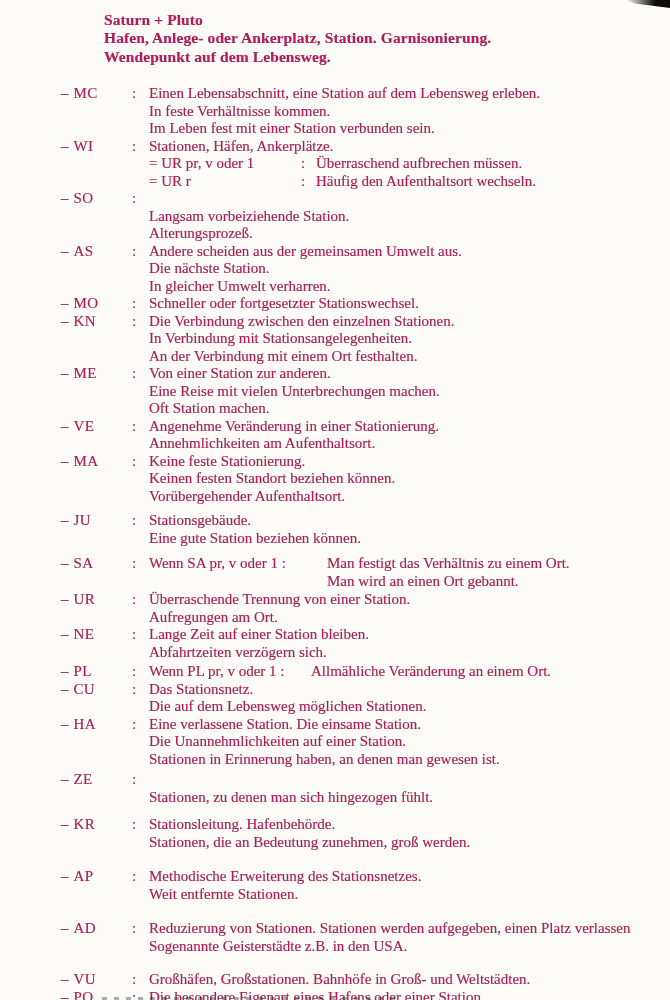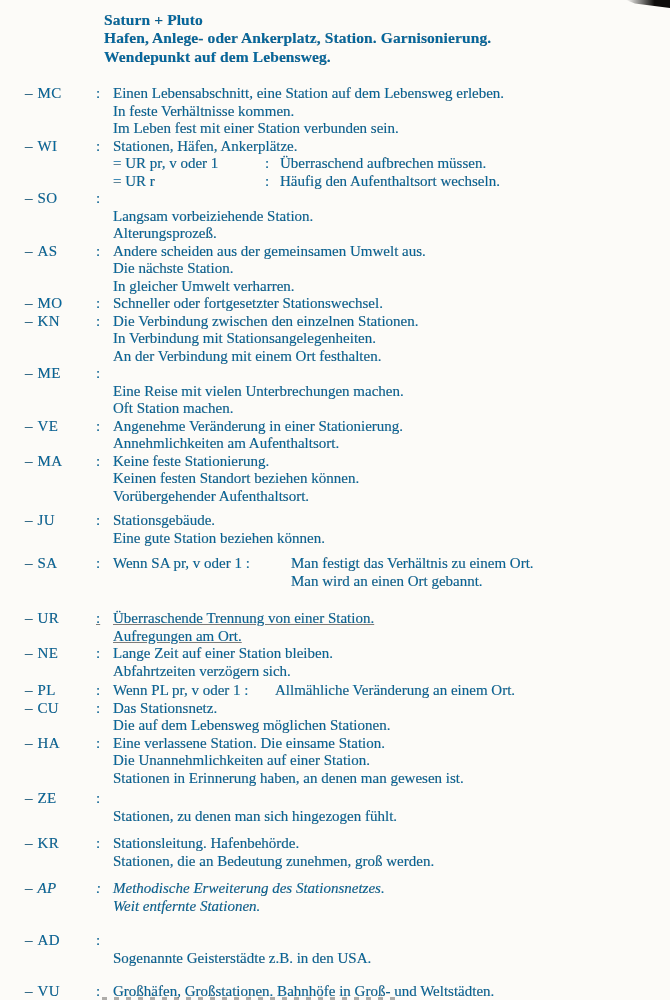--- a/index.html
+++ b/index.html
@@ -3,21 +3,21 @@
 <meta charset="utf-8">
 <style>
   html, body { margin: 0; padding: 0; }
   .page {
     position: relative;
     width: 670px;
     height: 1000px;
     background: #fcfbf8;
     overflow: hidden;
     font-family: "Liberation Serif", "DejaVu Serif", serif;
-    color: #0369a1;
+    color: #be185d;
     -webkit-text-stroke: 0.2px rgba(20,18,15,0.55);
   }
   
   .header-block {
     position: absolute;
     left: 104px;
     top: 11px;
     font-weight: 700;
     font-size: 15.5px;
     line-height: 18.4px;
@@ -26,21 +26,21 @@
   
   .entries {
     position: absolute;
     left: 0;
     top: 85px;
     width: 670px;
     font-size: 15px;
     line-height: 17.5px;
     font-weight: 400;
   }
-  .row { display: flex; align-items: flex-start; }
+  .row { display: flex; align-items: flex-start; padding-left: 36px; }
   .c-key {
     flex: 0 0 96px;
     box-sizing: border-box;
     padding-left: 25px;
     white-space: nowrap;
   }
   .c-key .dash { display: inline-block; }
   .c-key .abbr { display: inline-block; margin-left: 5px; letter-spacing: 0.3px; }
   .c-colon { flex: 0 0 17px; }
   .c-text { flex: 1 1 auto; padding-right: 4px; white-space: nowrap; }
@@ -166,20 +166,21 @@
         <div class="row">
           <div class="c-key"></div>
           <div class="c-colon"></div>
           <div class="c-text"><span>An der Verbindung mit einem Ort festhalten.</span></div>
         </div>
       </div>
       <div class="entry">
         <div class="row">
           <div class="c-key"><span class="dash">–</span><span class="abbr">ME</span></div>
           <div class="c-colon">:</div>
+          <div class="c-text"><span>Von einer Station zur anderen.</span></div>
         </div>
         <div class="row">
           <div class="c-key"></div>
           <div class="c-colon"></div>
           <div class="c-text"><span>Eine Reise mit vielen Unterbrechungen machen.</span></div>
         </div>
         <div class="row">
           <div class="c-key"></div>
           <div class="c-colon"></div>
           <div class="c-text"><span>Oft Station machen.</span></div>
@@ -231,21 +232,21 @@
           <div class="c-key"><span class="dash">–</span><span class="abbr">SA</span></div>
           <div class="c-colon">:</div>
           <div class="c-text"><span class="pre wide">Wenn SA pr, v oder 1 :</span><span>Man festigt das Verhältnis zu einem Ort.</span></div>
         </div>
         <div class="row">
           <div class="c-key"></div>
           <div class="c-colon"></div>
           <div class="c-text"><span class="pre wide"></span><span>Man wird an einen Ort gebannt.</span></div>
         </div>
       </div>
-      <div class="entry" style="margin-top: 20px; text-decoration: underline;">
+      <div class="entry" style="margin-top: 1px;">
         <div class="row">
           <div class="c-key"><span class="dash">–</span><span class="abbr">UR</span></div>
           <div class="c-colon">:</div>
           <div class="c-text"><span>Überraschende Trennung von einer Station.</span></div>
         </div>
         <div class="row">
           <div class="c-key"></div>
           <div class="c-colon"></div>
           <div class="c-text"><span>Aufregungen am Ort.</span></div>
         </div>
@@ -314,36 +315,37 @@
           <div class="c-key"><span class="dash">–</span><span class="abbr">KR</span></div>
           <div class="c-colon">:</div>
           <div class="c-text"><span>Stationsleitung. Hafenbehörde.</span></div>
         </div>
         <div class="row">
           <div class="c-key"></div>
           <div class="c-colon"></div>
           <div class="c-text"><span>Stationen, die an Bedeutung zunehmen, groß werden.</span></div>
         </div>
       </div>
-      <div class="entry" style="margin-top: 10px; font-style: italic;">
+      <div class="entry" style="margin-top: 17px;">
         <div class="row">
           <div class="c-key"><span class="dash">–</span><span class="abbr">AP</span></div>
           <div class="c-colon">:</div>
           <div class="c-text"><span>Methodische Erweiterung des Stationsnetzes.</span></div>
         </div>
         <div class="row">
           <div class="c-key"></div>
           <div class="c-colon"></div>
           <div class="c-text"><span>Weit entfernte Stationen.</span></div>
         </div>
       </div>
       <div class="entry" style="margin-top: 17px;">
         <div class="row">
           <div class="c-key"><span class="dash">–</span><span class="abbr">AD</span></div>
           <div class="c-colon">:</div>
+          <div class="c-text"><span>Reduzierung von Stationen. Stationen werden aufgegeben, einen Platz verlassen</span></div>
         </div>
         <div class="row">
           <div class="c-key"></div>
           <div class="c-colon"></div>
           <div class="c-text"><span>Sogenannte Geisterstädte z.B. in den USA.</span></div>
         </div>
       </div>
       <div class="entry" style="margin-top: 16px;">
         <div class="row">
           <div class="c-key"><span class="dash">–</span><span class="abbr">VU</span></div>

